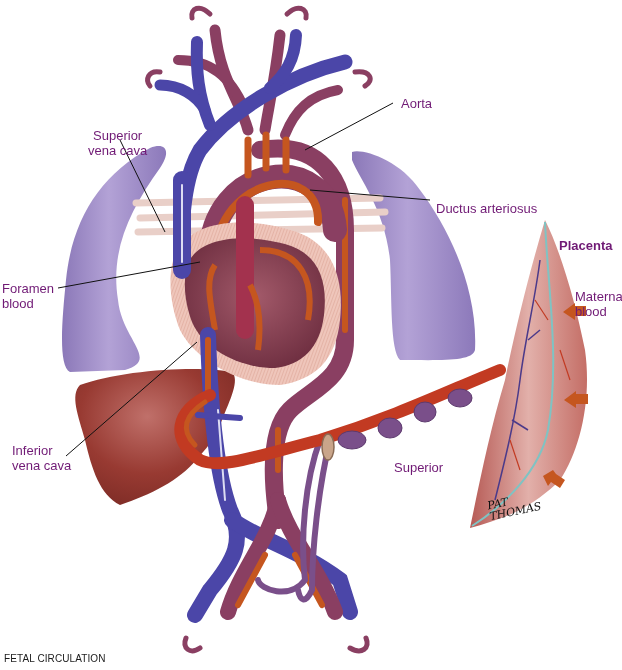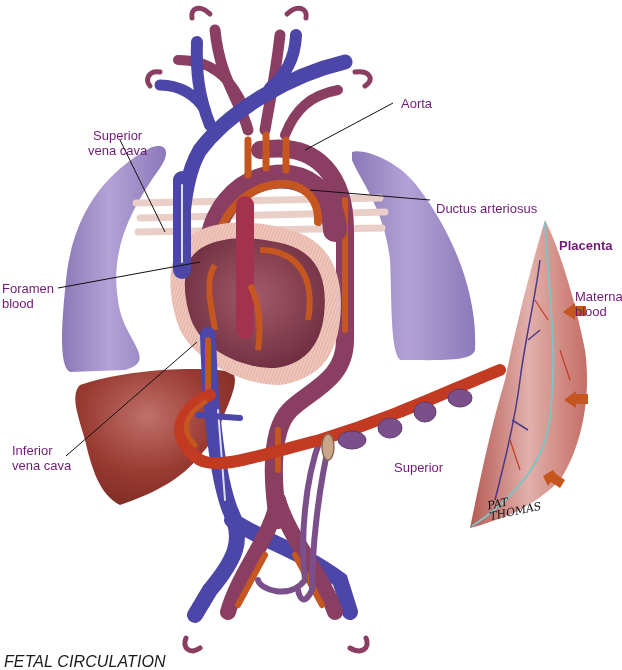--- a/index.html
+++ b/index.html
@@ -3,22 +3,22 @@
 <meta charset="utf-8">
 <style>
   html, body { margin: 0; padding: 0; background: #ffffff; }
   body { width: 622px; height: 670px; position: relative; overflow: hidden;
          font-family: "Liberation Sans", sans-serif; }
   #figure { position: absolute; left: 0; top: 0; width: 622px; height: 670px; }
   .label { position: absolute; font-size: 13px; line-height: 15px; color: #701a75;
            font-family: "Liberation Sans", sans-serif; white-space: nowrap; }
   .label.right { }
   .label.center { text-align: center; }
-  .caption { position: absolute; left: 4px; top: 653px; font-size: 16px; color: #1a1a1a;
-             font-family: "Liberation Sans", sans-serif; letter-spacing: 0.1px; font-style: italic; }
+  .caption { position: absolute; left: 4px; top: 653px; font-size: 10px; color: #1a1a1a;
+             font-family: "Liberation Sans", sans-serif; letter-spacing: 0.1px; }
   .sig { position: absolute; font-family: "DejaVu Serif", serif; font-style: italic;
          font-size: 11px; line-height: 11px; color: #111; transform: rotate(-12deg); }
 </style>
 </head>
 <body>
 
 <svg id="figure" viewBox="0 0 622 670" xmlns="http://www.w3.org/2000/svg">
   <defs>
     <linearGradient id="lungGrad" x1="0" x2="1" y1="0" y2="0">
       <stop offset="0" stop-color="#8b78b8"></stop>

